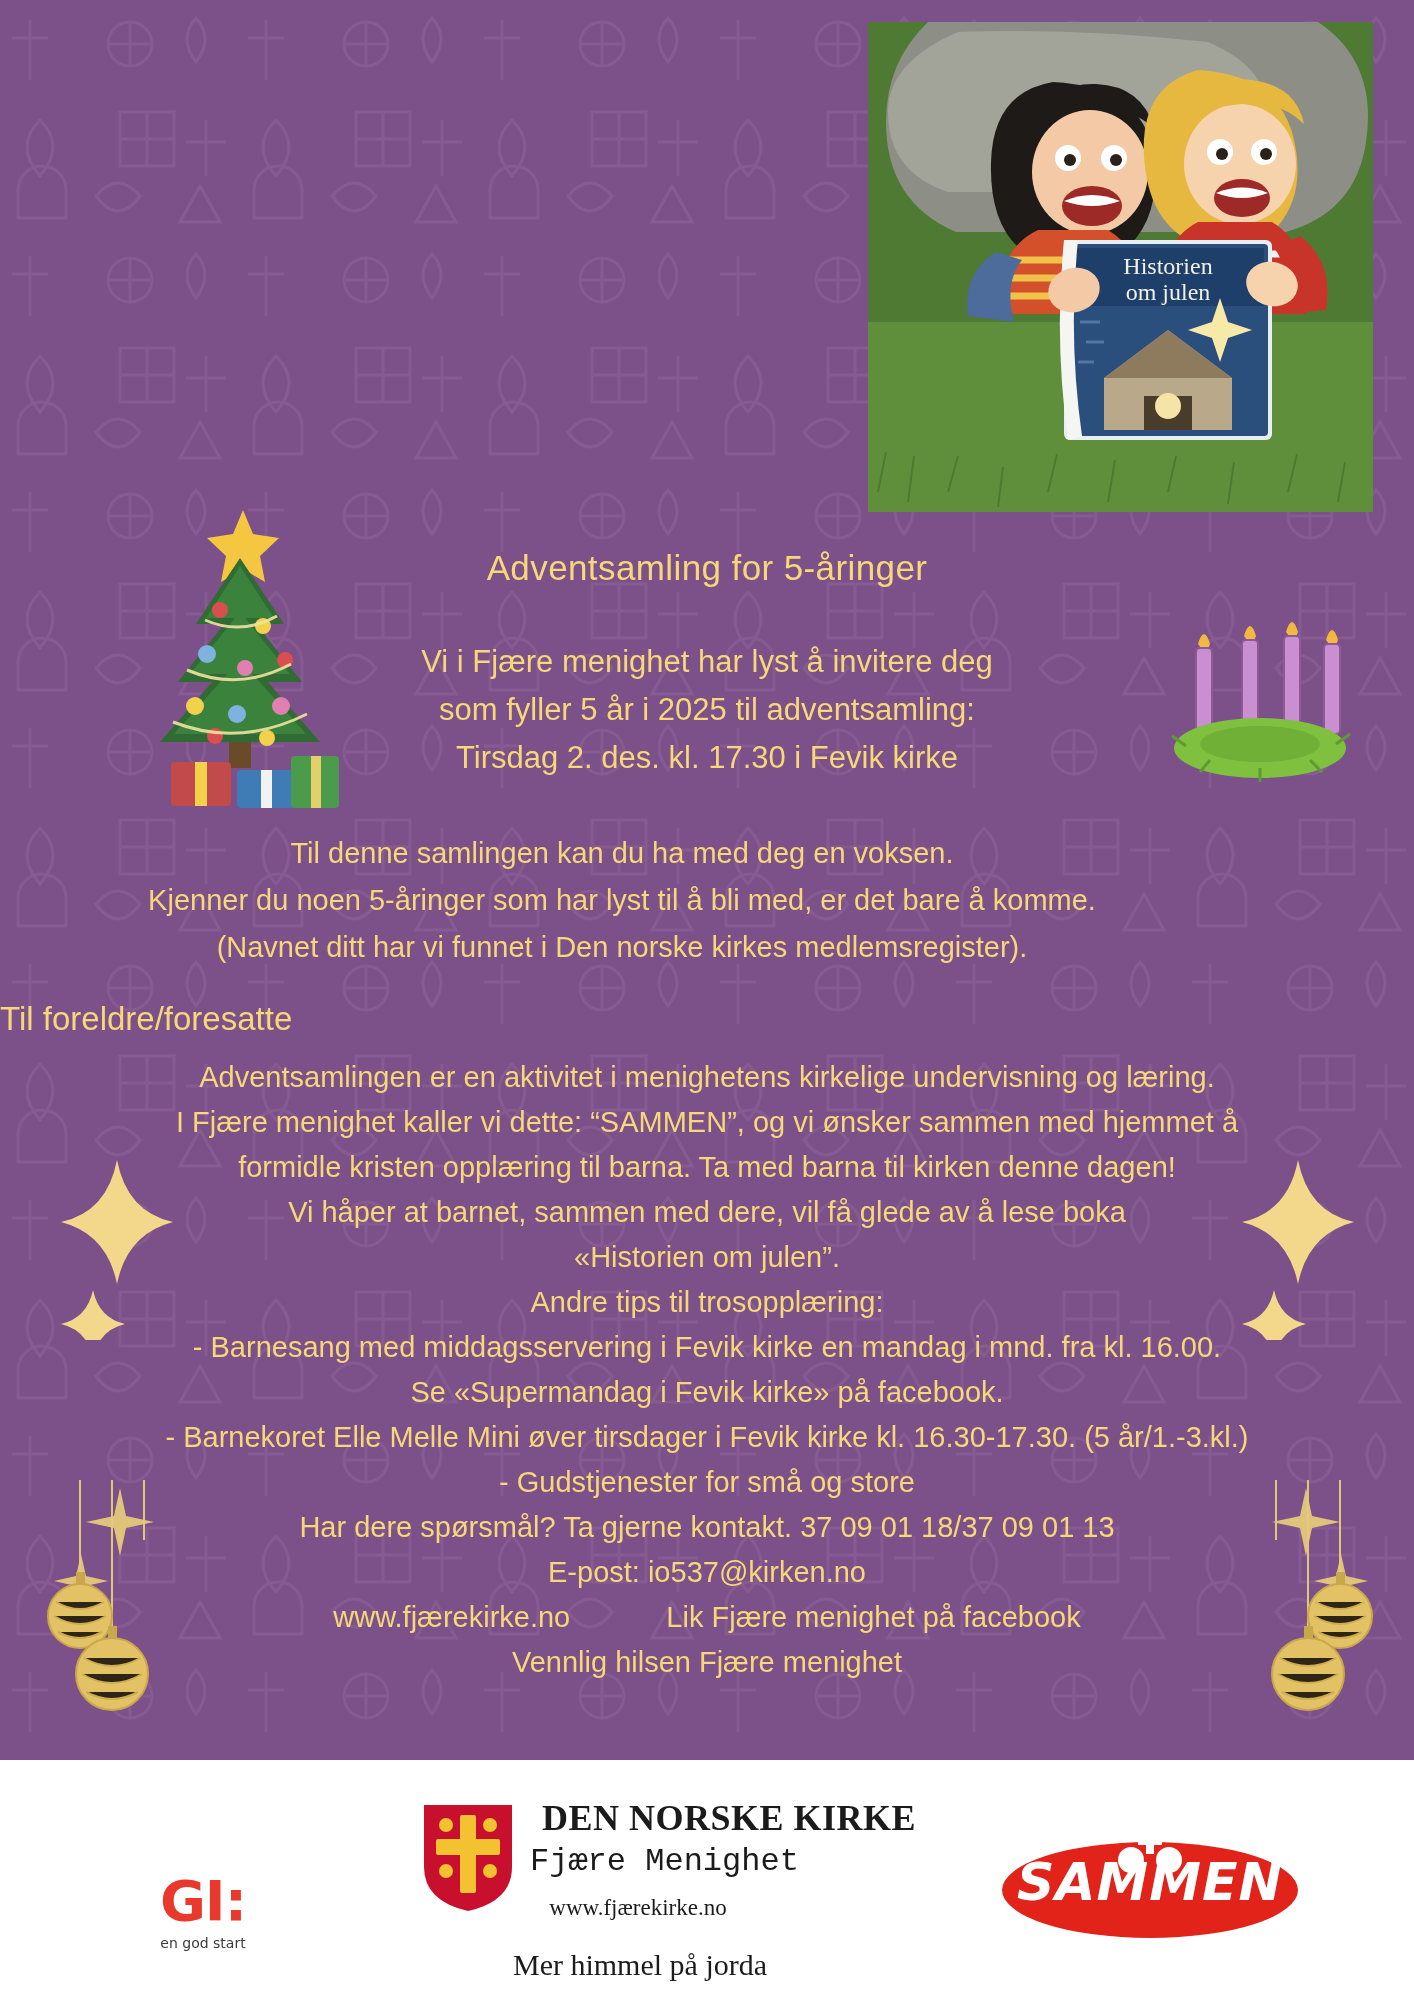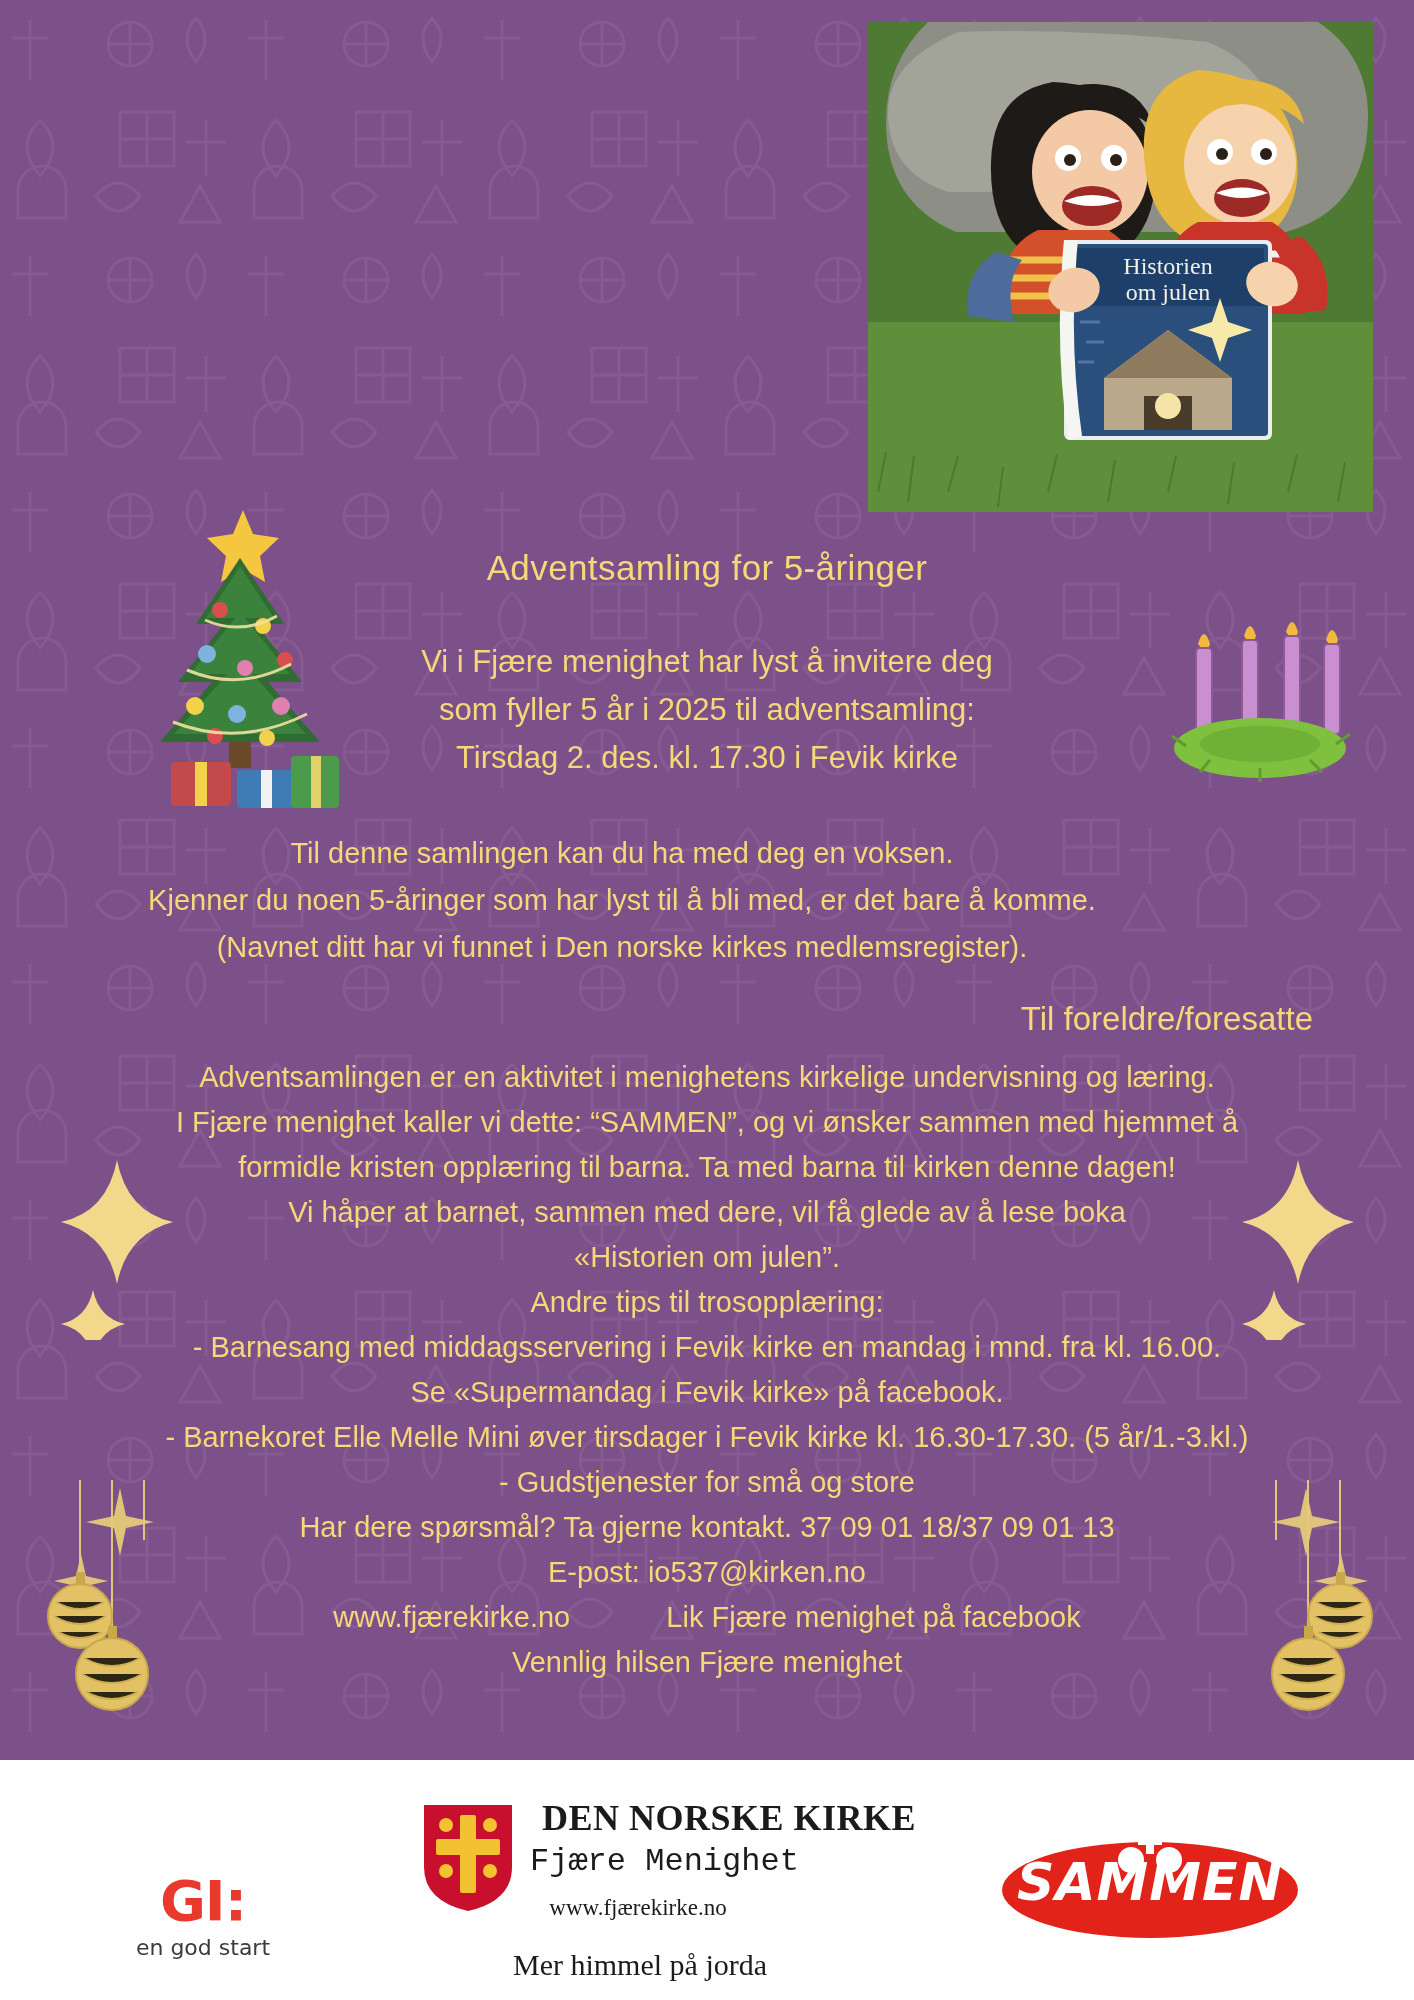--- a/index.html
+++ b/index.html
@@ -77,21 +77,21 @@
     text-align: center;
     color: #f6d77a;
     font-size: 29px;
     line-height: 47px;
   }
   
   .parents-heading {
     position: absolute;
     left: 0; top: 1000px;
     width: 1313px;
-    text-align: right;
+    text-align: left;
     color: #f6d77a;
     font-size: 33px;
   }
   
   .parents-body {
     position: absolute;
     left: 0; top: 1055px;
     width: 1414px;
     text-align: center;
     color: #f6d77a;
@@ -119,21 +119,21 @@
     color: #e8392c;
     font-family: "DejaVu Sans", sans-serif;
     font-weight: bold;
     font-size: 56px;
     line-height: 56px;
     letter-spacing: -1px;
   }
   .logo-gi .gi-sub {
     color: #3b3b3b;
     font-family: "DejaVu Sans", sans-serif;
-    font-size: 22px;
+    font-size: 14px;
     margin-top: 6px;
   }
   .dnk {
     position: absolute;
     left: 420px; top: 1795px;
     width: 560px;
   }
   .dnk .shield {
     position: absolute;
     left: 0; top: 6px;

